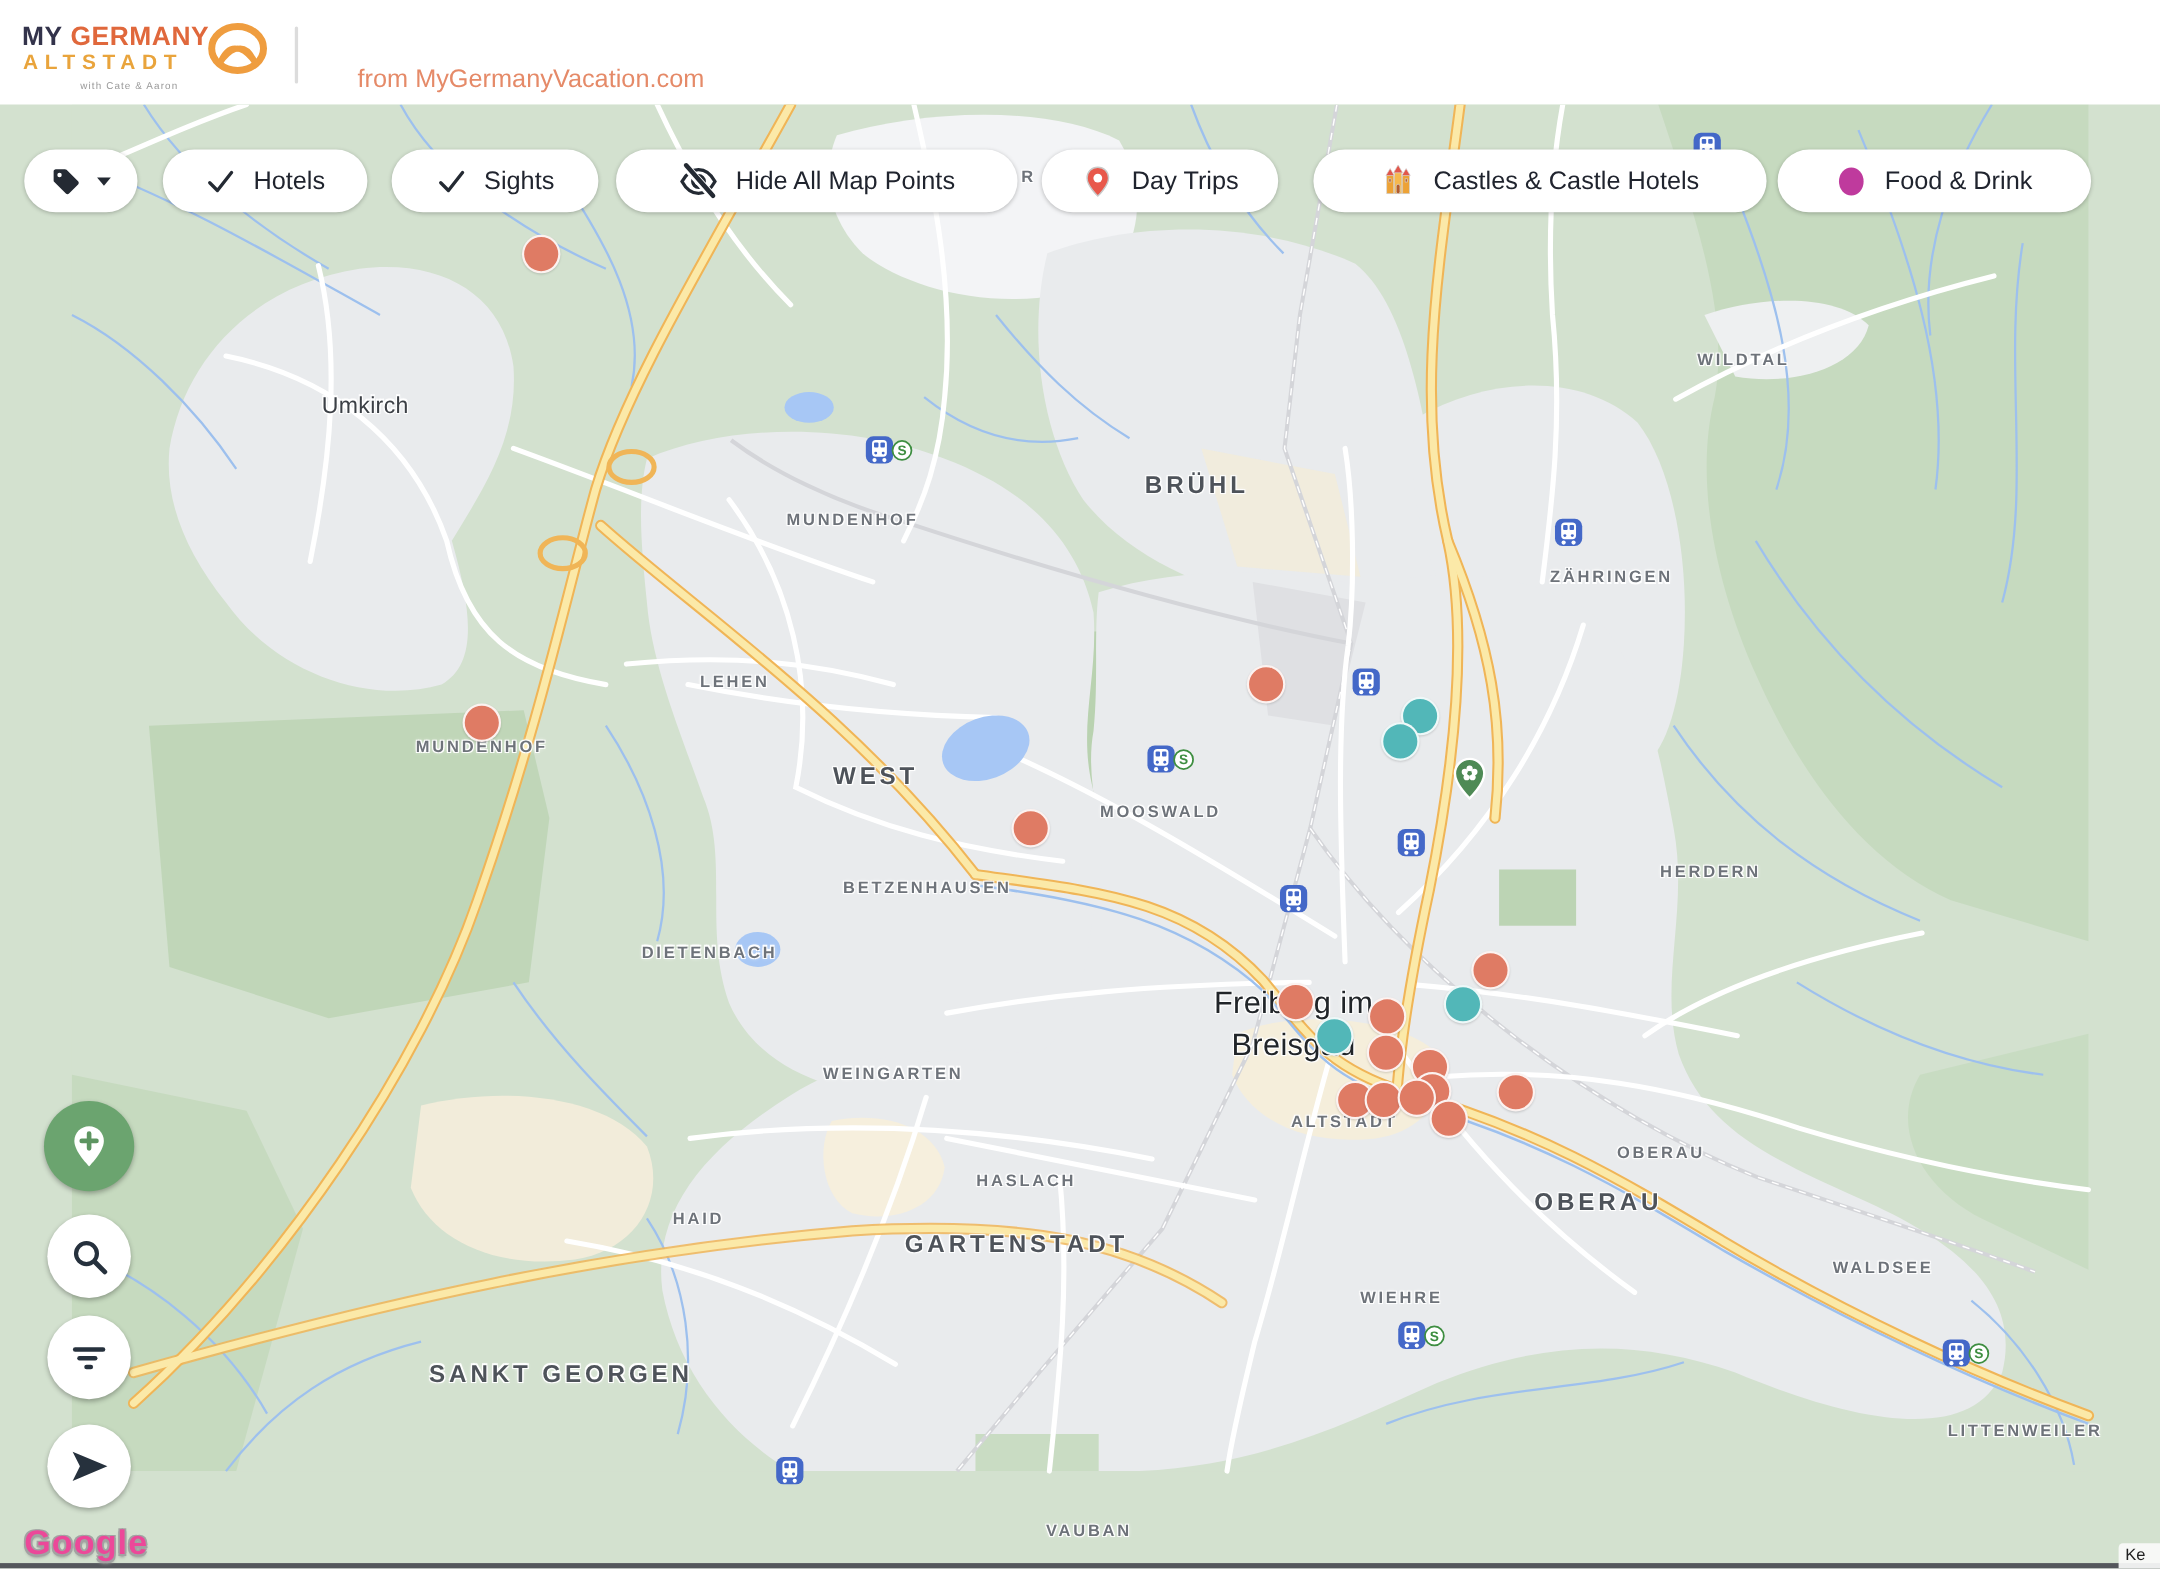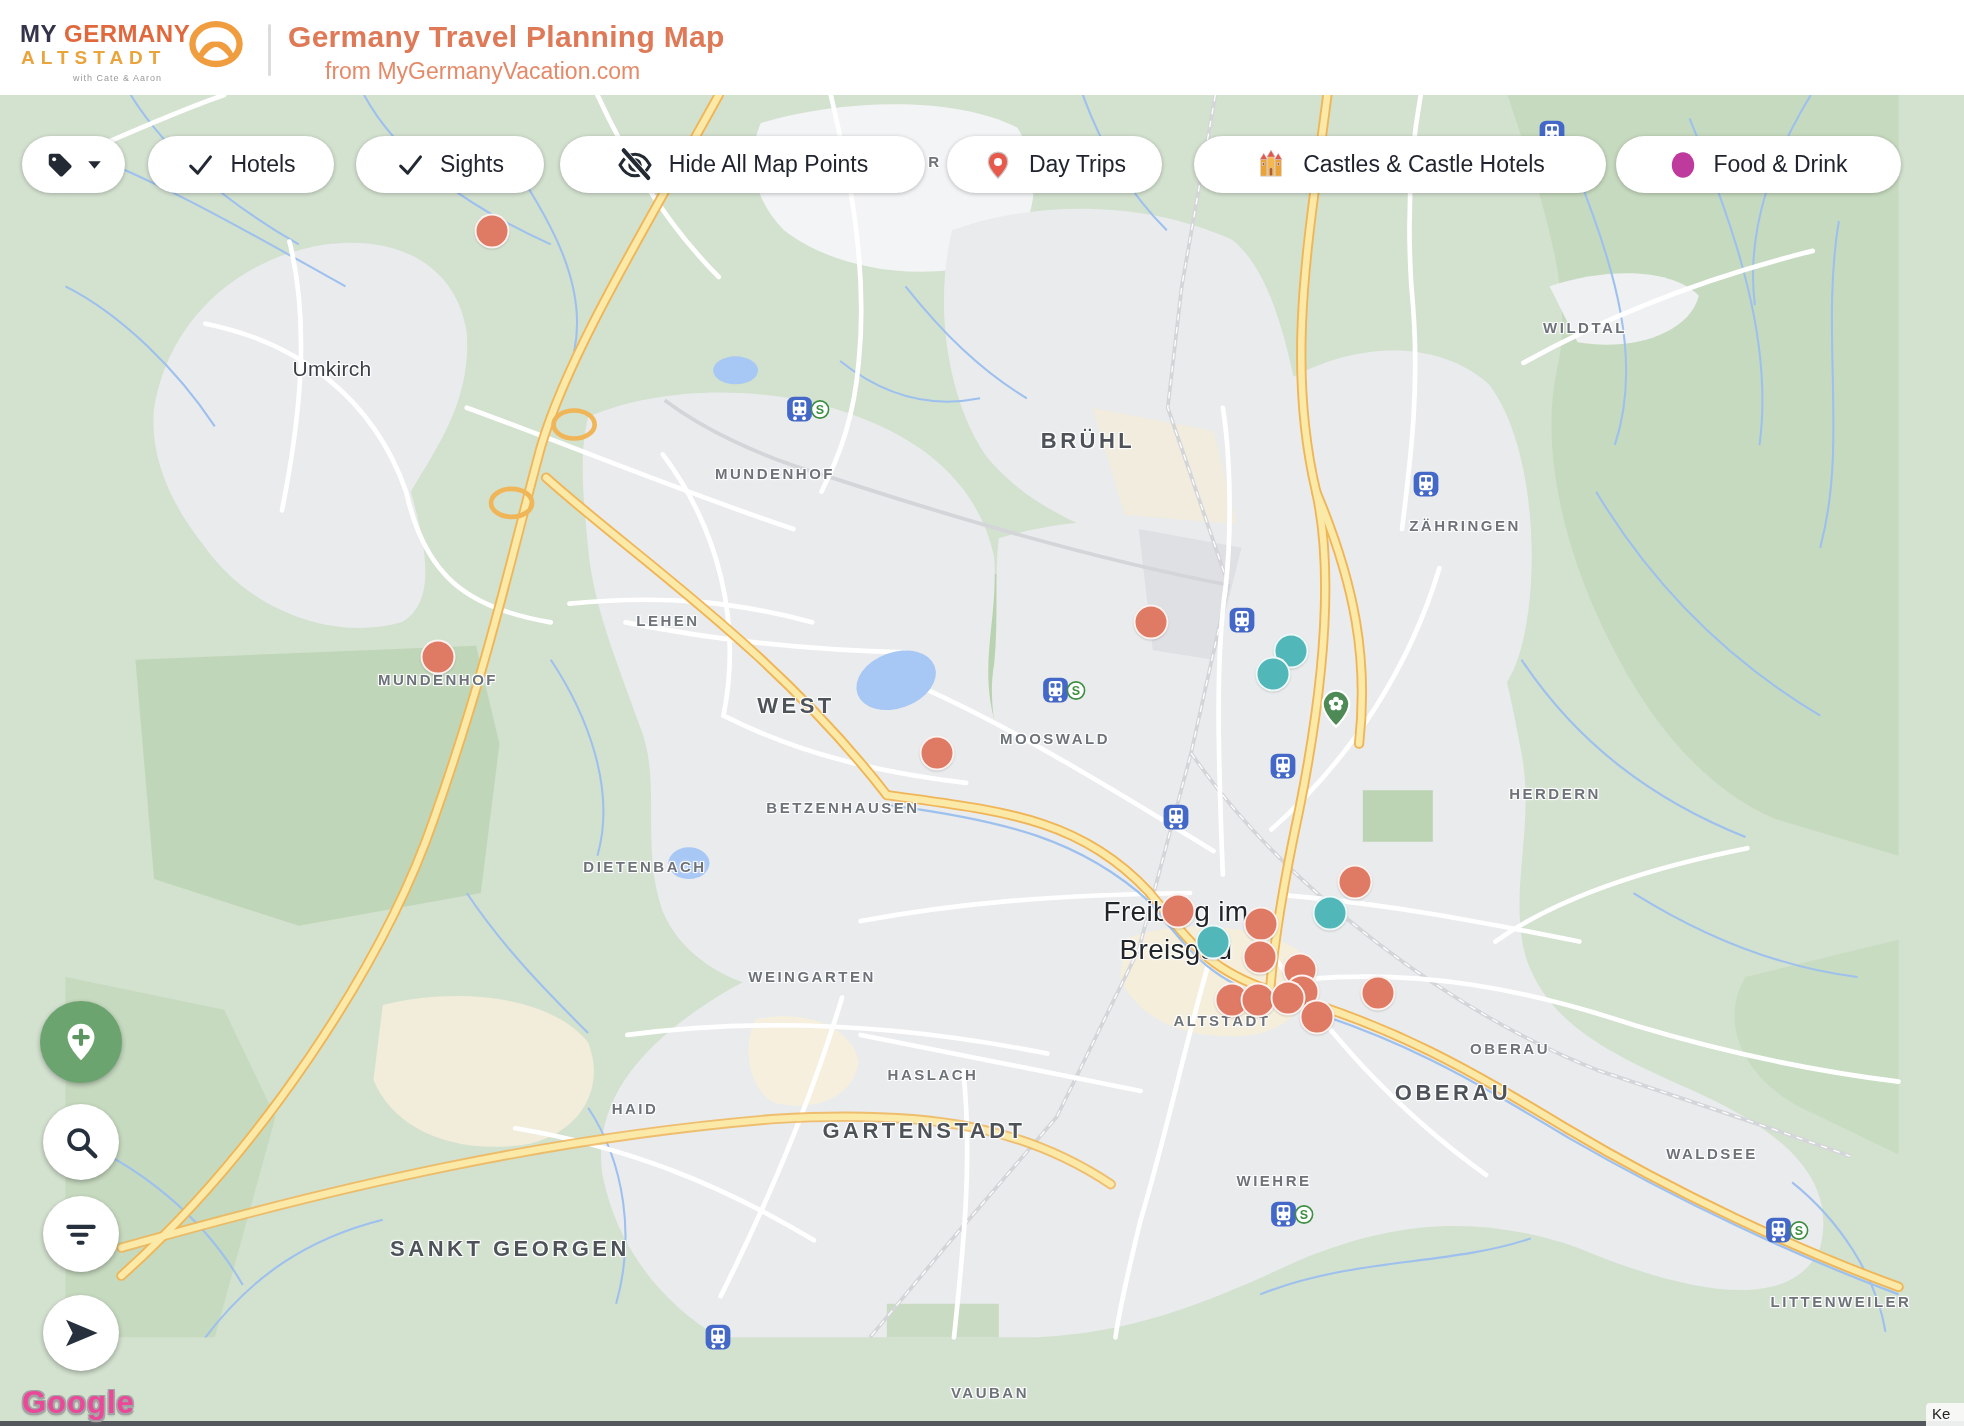--- a/index.html
+++ b/index.html
@@ -85,21 +85,20 @@
       <div class="logo-tagline">with Cate &amp; Aaron</div>
       <svg id="logo-pretzel" width="58" height="54" viewBox="0 0 64 58">
         <g fill="none" stroke="#ef9d3f" stroke-width="7" stroke-linecap="round">
           <ellipse cx="32" cy="28" rx="26" ry="22"></ellipse>
           <path d="M14 43 C26 14 44 34 50 43" stroke-width="5.5"></path>
           <path d="M50 43 C38 14 20 34 14 43" stroke-width="5.5"></path>
         </g>
       </svg>
     </div>
     <div id="header-divider"></div>
-    <div id="header-title">Germany Travel Planning Map</div>
     <div id="header-subtitle">from MyGermanyVacation.com</div>
   </div>
 
   <div id="map">
     <svg id="map-base" width="1964" height="1331" viewBox="0 95 1964 1426">
 
       <rect x="0" y="95" width="1964" height="1331" fill="#d3e1cf"></rect>
 
       <g>
         <path d="M1545,95 L1964,95 L1964,910 L1830,870 C1740,830 1680,740 1640,650 C1600,560 1580,460 1600,380 C1615,300 1580,200 1545,95 Z" fill="#c6dabf"></path>

